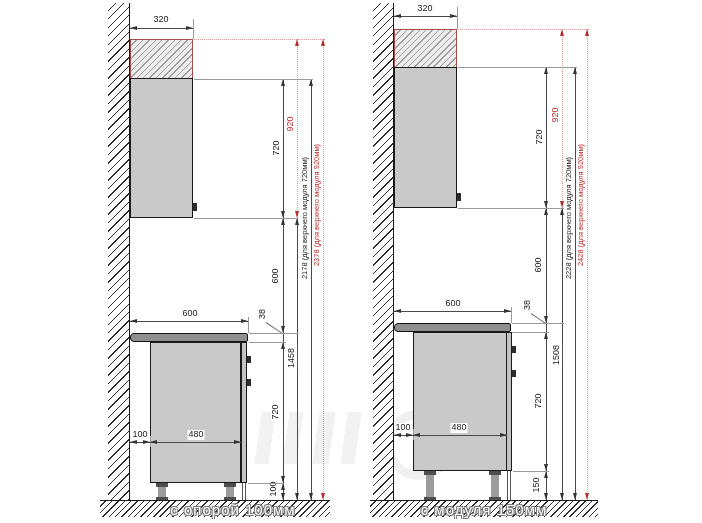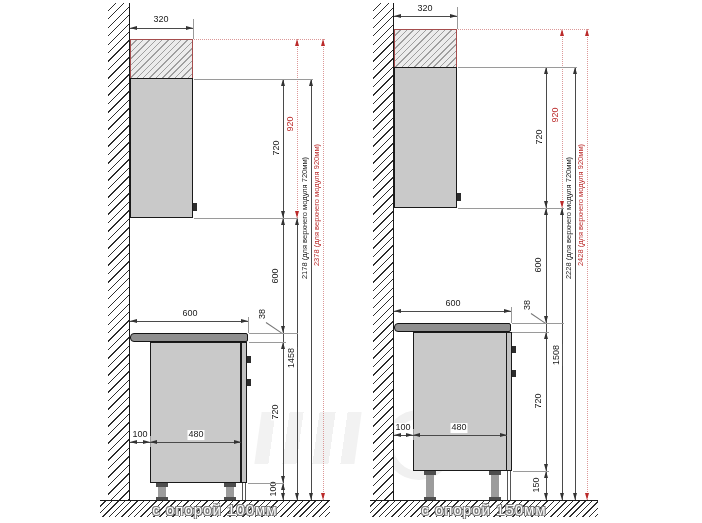--- a/index.html
+++ b/index.html
@@ -55,21 +55,21 @@
 
 <div id="c">
 
   <div class="ab wm-bar" style="left:258px;top:412px;width:100px;height:52px;transform:skewX(-8deg);background:linear-gradient(90deg,#f2f2f2 0 14px,transparent 14px 28px,#f2f2f2 28px 42px,transparent 42px 58px,#f1f1f1 58px 74px,transparent 74px 86px,#f2f2f2 86px 100%)"></div>
   <div class="ab wm-ring" style="left:384px;top:410px;width:70px;height:70px"></div>
 
   <section>
 
     <div class="ab whatch" style="left:108px;top:3px;width:22px;height:497px;border-right:1.5px solid #1a1a1a"></div>
     <div class="ab fhatch" style="left:100px;top:500px;width:230px;height:17px;border-top:1.5px solid #1a1a1a"></div>
-    <span class="ab flbl" style="left:215px;top:509px">с опорой 100мм</span>
+    <span class="ab flbl" style="left:233px;top:509px">с опорой 100мм</span>
 
     <div class="ab bhatch box" style="left:130px;top:39px;width:63px;height:40px"></div>
     <div class="ab cab" style="left:130px;top:78px;width:63px;height:140px"></div>
     <div class="ab knob" style="left:193px;top:203px;width:4px;height:8px"></div>
 
     <div class="ab ctop" style="left:130px;top:333px;width:118px;height:9px"></div>
     <div class="ab cab" style="left:150px;top:342px;width:91px;height:141px"></div>
     <div class="ab cab" style="left:241px;top:342px;width:6px;height:141px;background:#c2c2c2"></div>
     <div class="ab dbl" style="left:242px;top:483px;width:4px;height:17px"></div>
     <div class="ab knob" style="left:247px;top:356px;width:4px;height:7px"></div>
@@ -143,21 +143,21 @@
     <div class="ab he" style="left:194px;top:218px;width:104px"></div>
     <div class="ab he" style="left:249px;top:333px;width:49px"></div>
     <div class="ab he" style="left:249px;top:342px;width:37px"></div>
     <div class="ab he" style="left:248px;top:483px;width:36px"></div>
   </section>
 
   <section>
 
     <div class="ab whatch" style="left:373px;top:3px;width:21px;height:497px;border-right:1.5px solid #1a1a1a"></div>
     <div class="ab fhatch" style="left:370px;top:500px;width:228px;height:17px;border-top:1.5px solid #1a1a1a"></div>
-    <span class="ab flbl" style="left:484px;top:509px">с опорой 150мм</span>
+    <span class="ab flbl" style="left:484px;top:509px">с модуля 150мм</span>
 
     <div class="ab bhatch box" style="left:394px;top:29px;width:63px;height:39px"></div>
     <div class="ab cab" style="left:394px;top:67px;width:63px;height:141px"></div>
     <div class="ab knob" style="left:457px;top:193px;width:4px;height:8px"></div>
 
     <div class="ab ctop" style="left:394px;top:323px;width:117px;height:9px"></div>
     <div class="ab cab" style="left:413px;top:332px;width:94px;height:139px"></div>
     <div class="ab cab" style="left:506px;top:332px;width:6px;height:139px;background:#c2c2c2"></div>
     <div class="ab dbl" style="left:507px;top:471px;width:4px;height:29px"></div>
     <div class="ab knob" style="left:512px;top:346px;width:4px;height:7px"></div>

